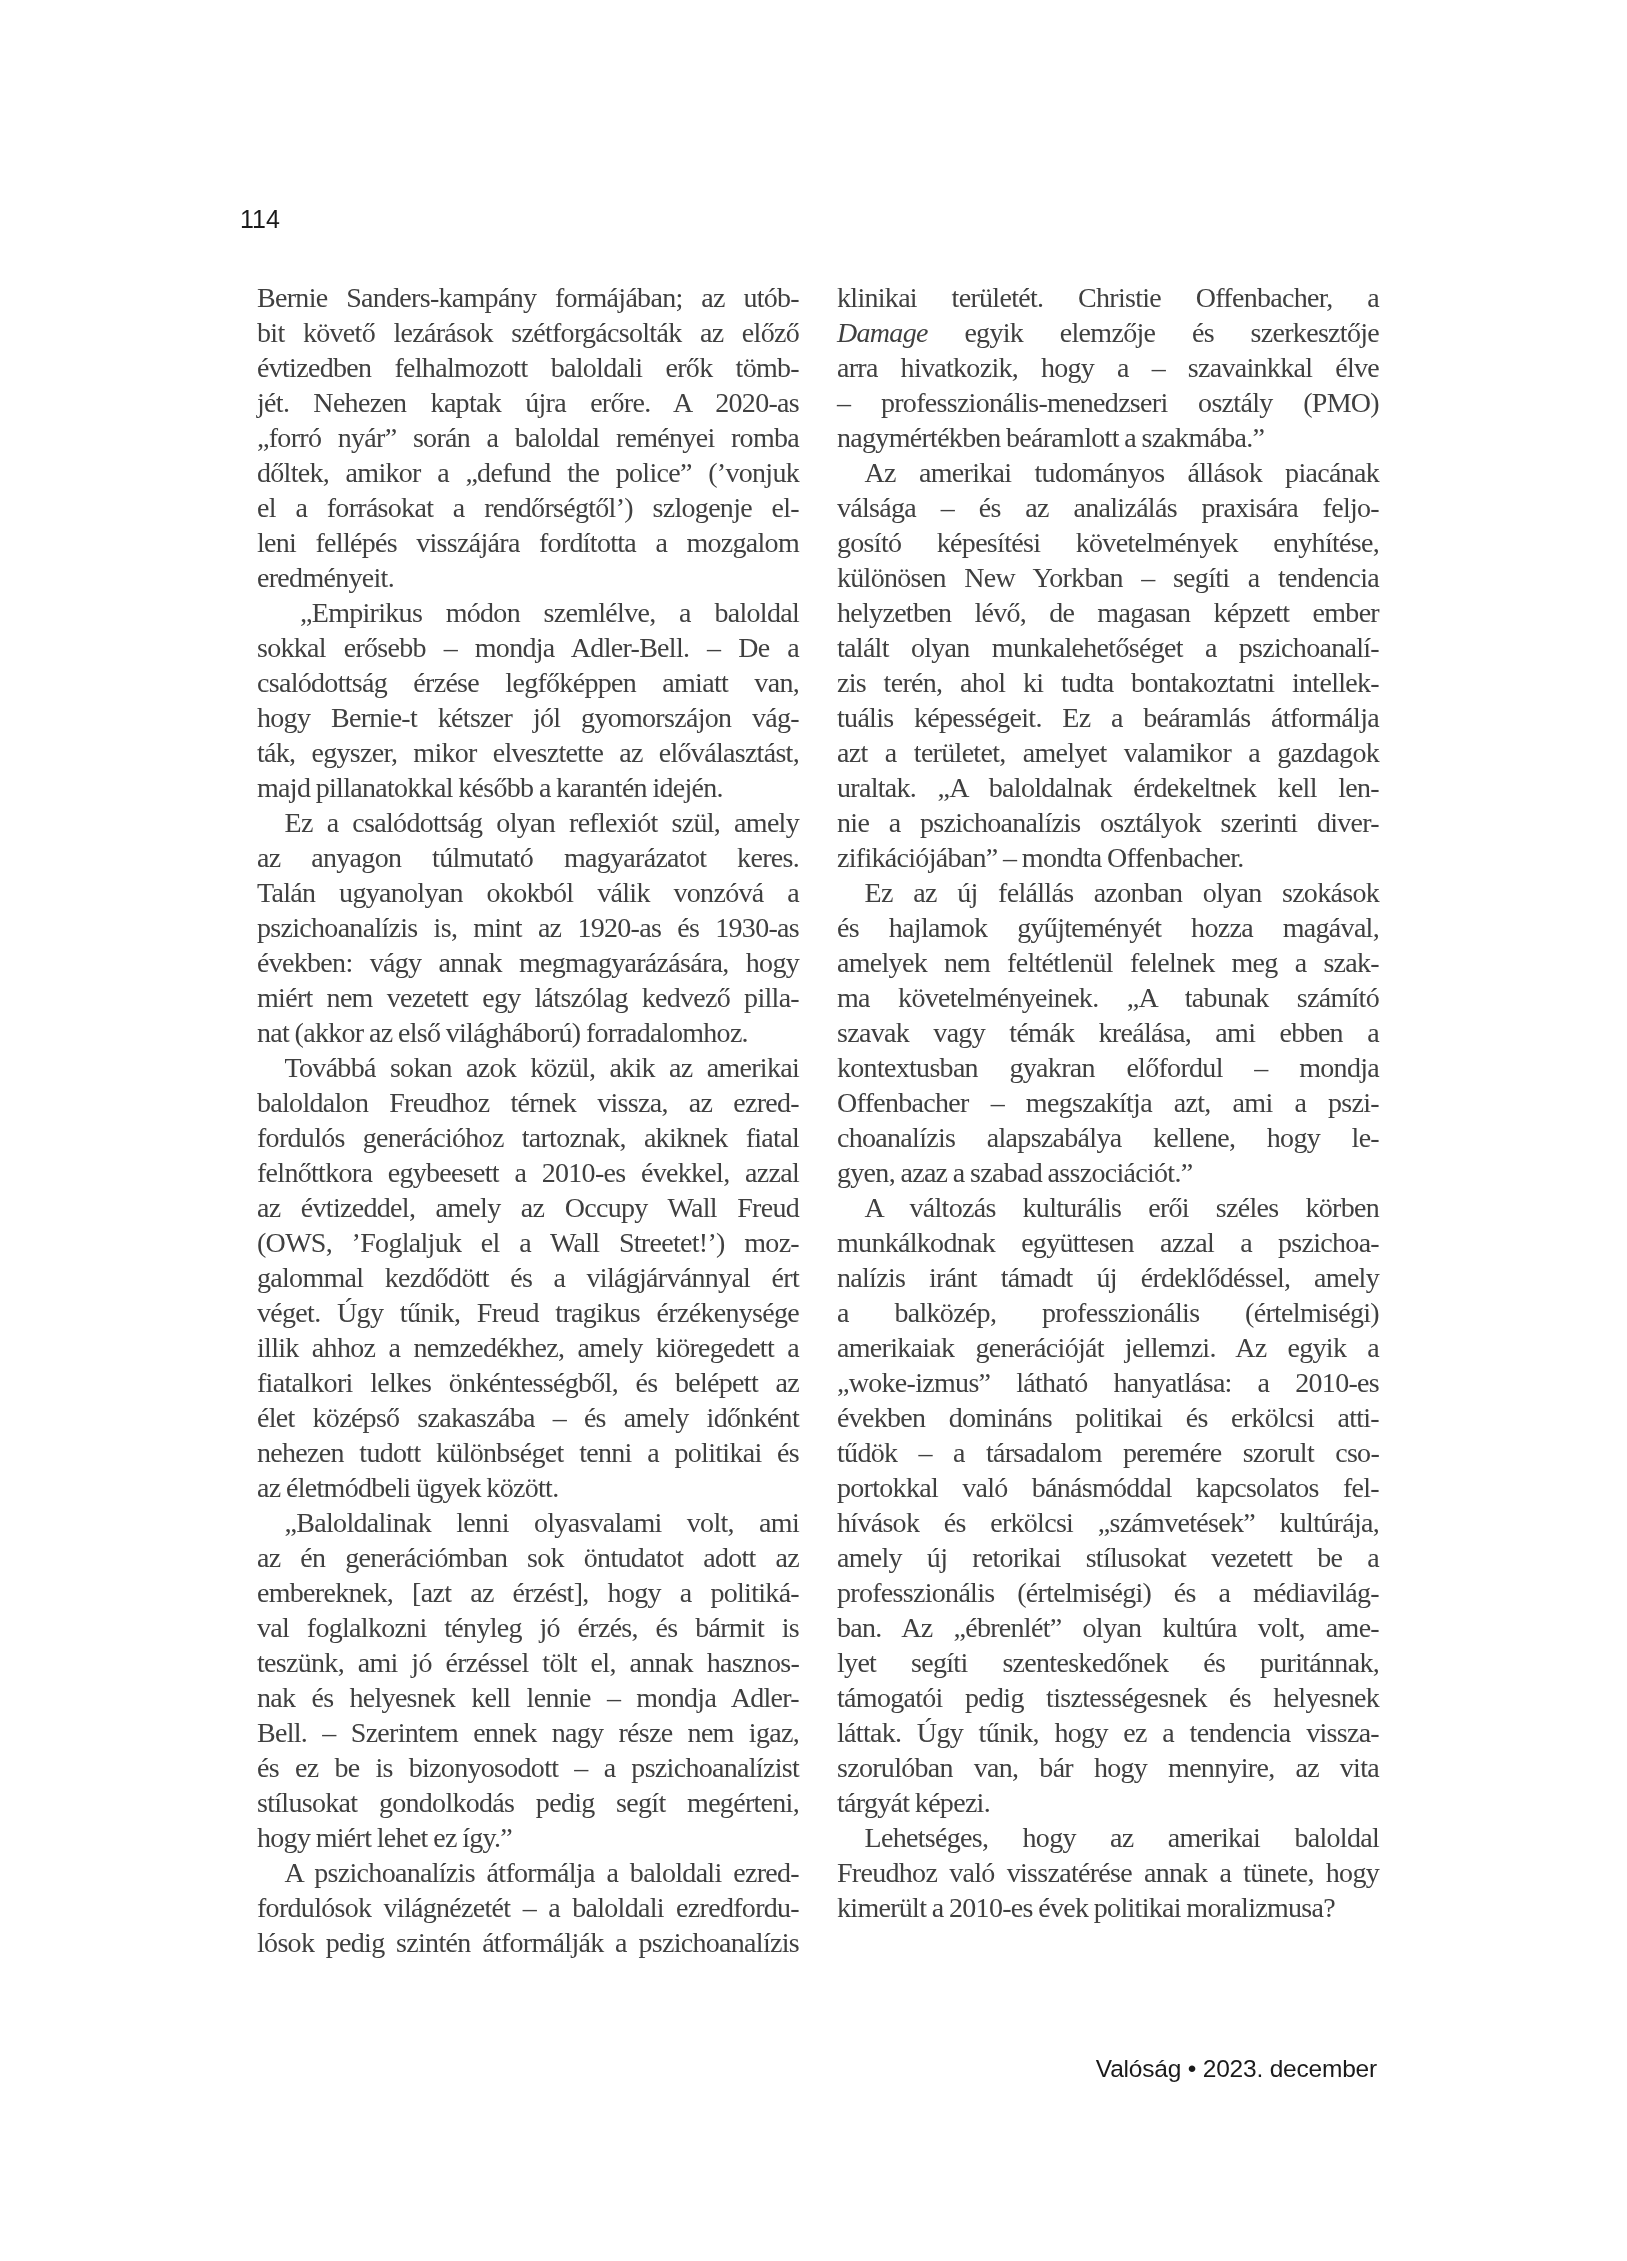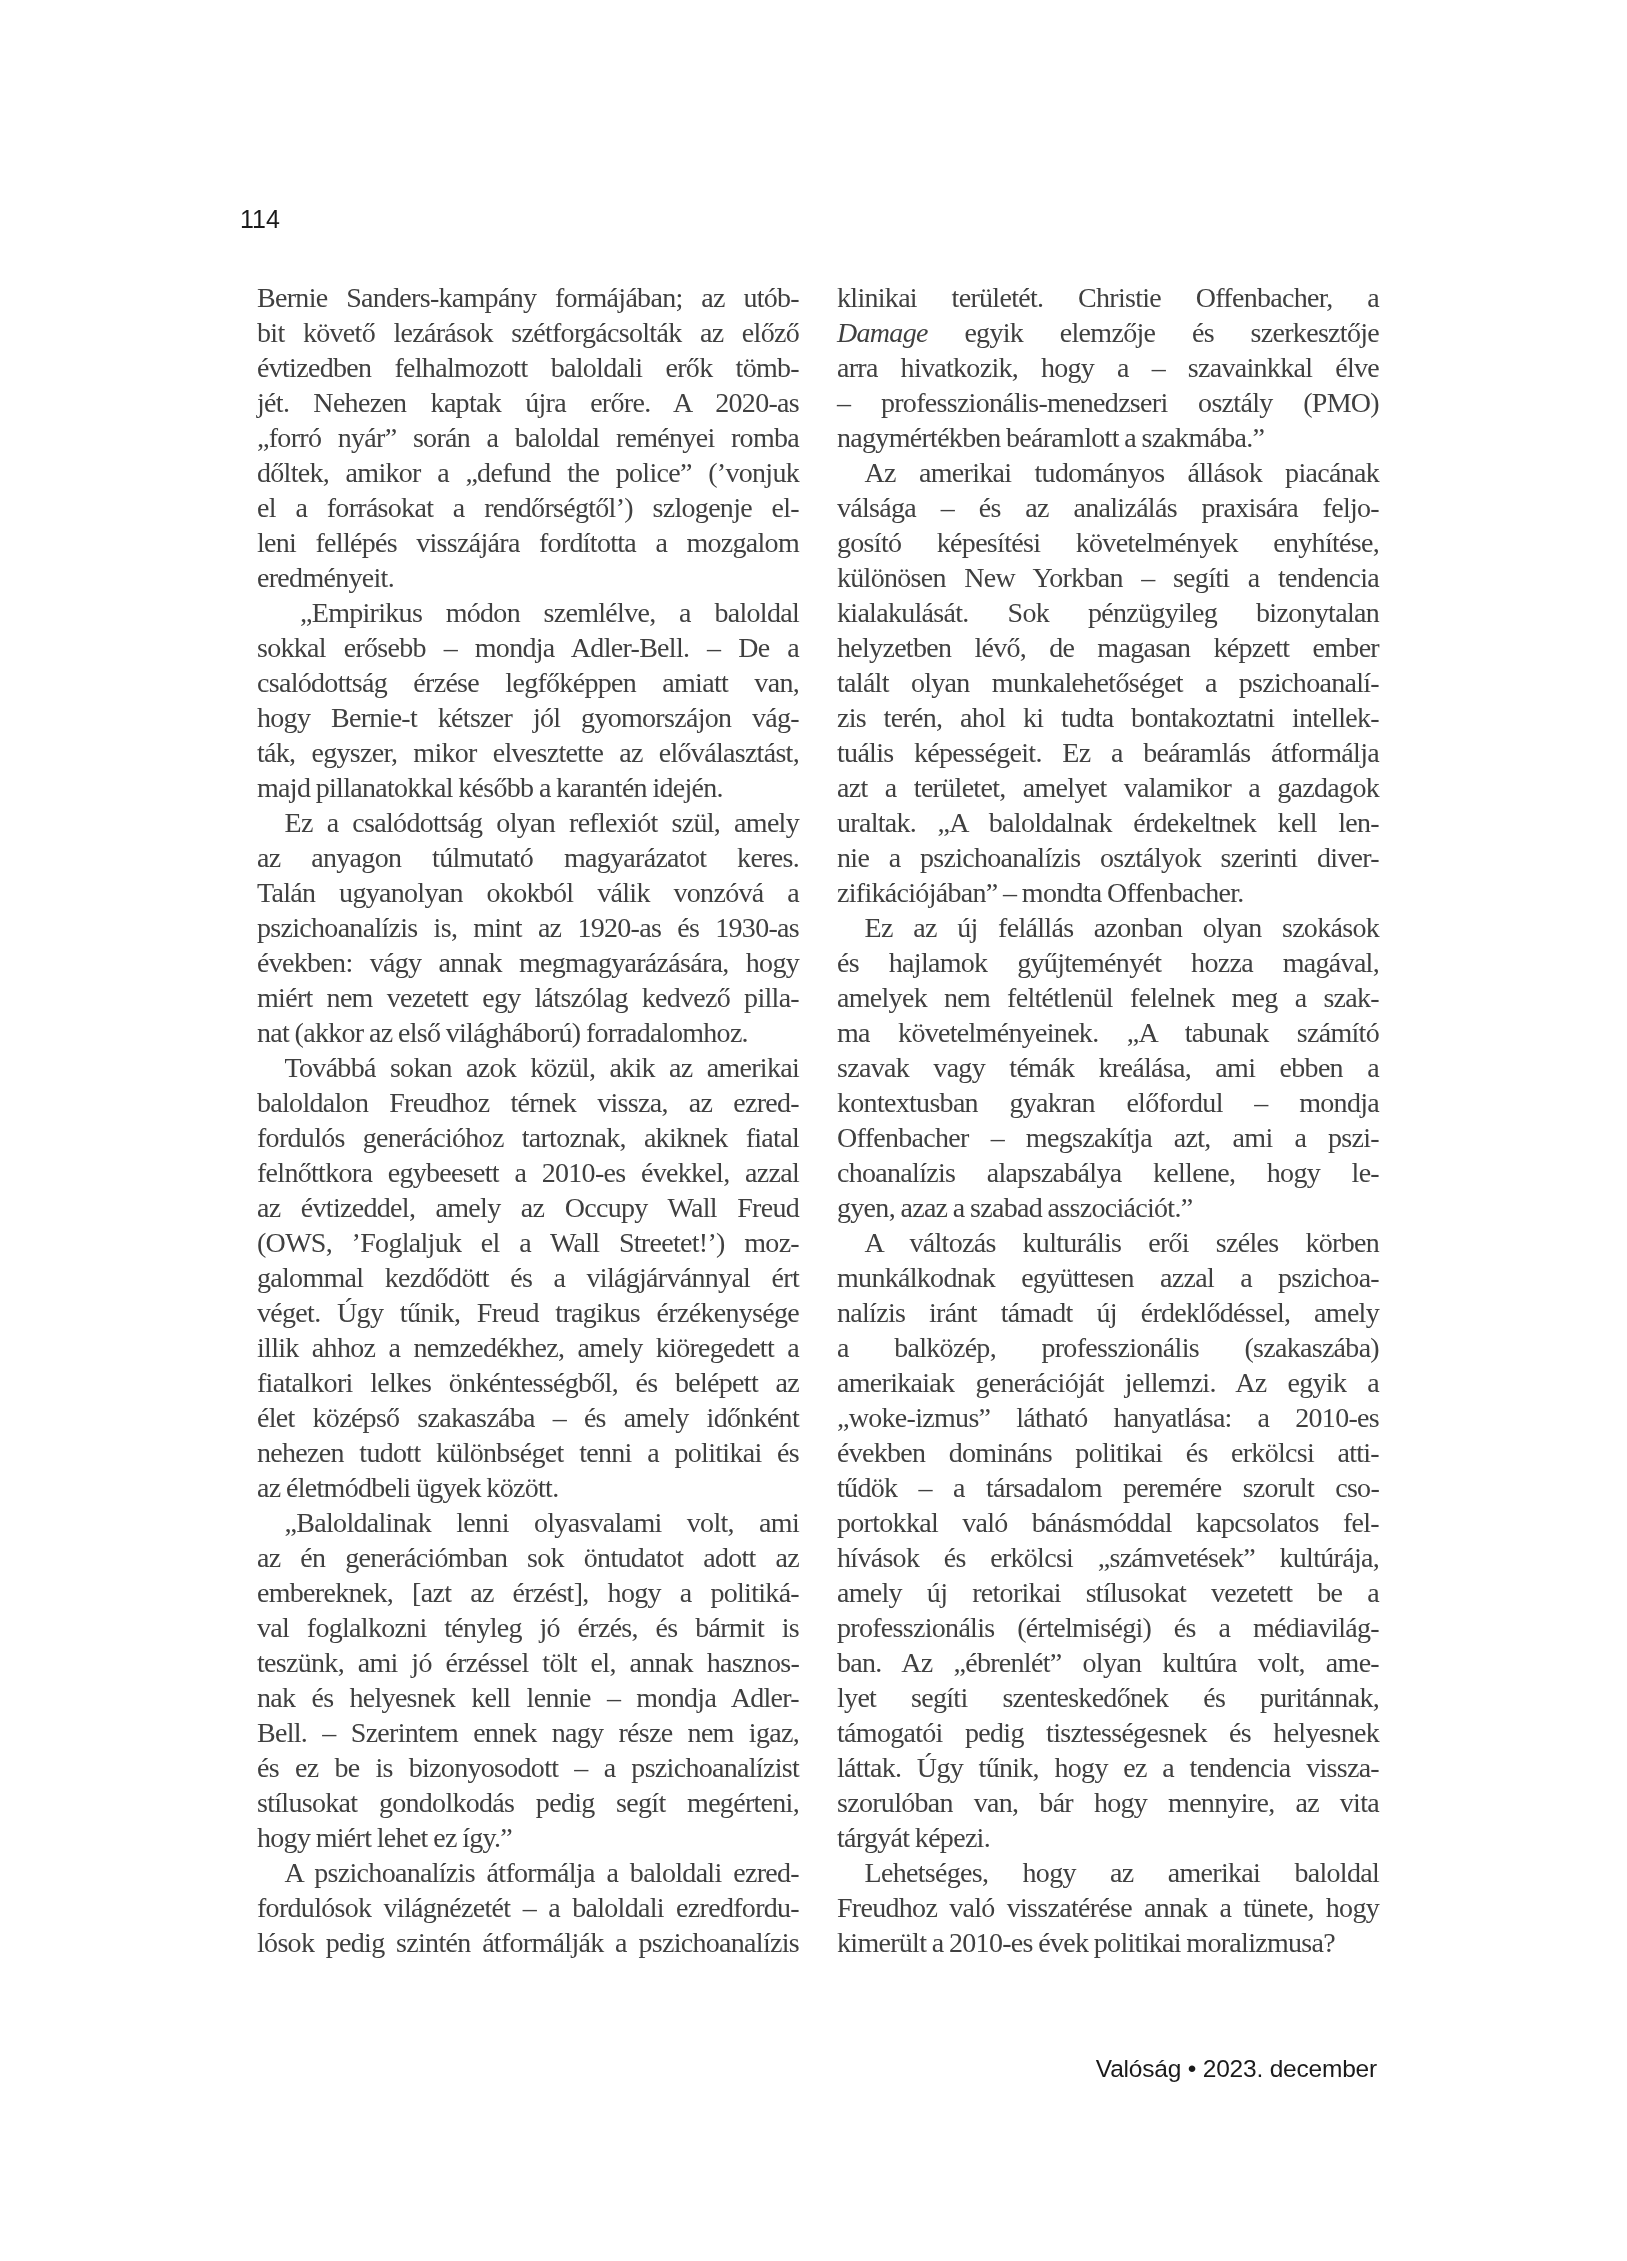--- a/index.html
+++ b/index.html
@@ -88,42 +88,41 @@
 <div class="column col-right">
     <span class="line">klinikai területét. Christie Offenbacher, a</span>
     <span class="line"><i>Damage</i> egyik elemzője és szerkesztője</span>
     <span class="line">arra hivatkozik, hogy a – szavainkkal élve</span>
     <span class="line">– professzionális-menedzseri osztály (PMO)</span>
     <span class="line last">nagymértékben beáramlott a szakmába.”</span>
     <span class="line indent">Az amerikai tudományos állások piacának</span>
     <span class="line">válsága – és az analizálás praxisára feljo-</span>
     <span class="line">gosító képesítési követelmények enyhítése,</span>
     <span class="line">különösen New Yorkban – segíti a tendencia</span>
-    <span class="line">kialakulását. Sok pénzügyileg bizonytalan</span>
     <span class="line">helyzetben lévő, de magasan képzett ember</span>
     <span class="line">talált olyan munkalehetőséget a pszichoanalí-</span>
     <span class="line">zis terén, ahol ki tudta bontakoztatni intellek-</span>
     <span class="line">tuális képességeit. Ez a beáramlás átformálja</span>
     <span class="line">azt a területet, amelyet valamikor a gazdagok</span>
     <span class="line">uraltak. „A baloldalnak érdekeltnek kell len-</span>
     <span class="line">nie a pszichoanalízis osztályok szerinti diver-</span>
     <span class="line last">zifikációjában” – mondta Offenbacher.</span>
     <span class="line indent">Ez az új felállás azonban olyan szokások</span>
     <span class="line">és hajlamok gyűjteményét hozza magával,</span>
     <span class="line">amelyek nem feltétlenül felelnek meg a szak-</span>
     <span class="line">ma követelményeinek. „A tabunak számító</span>
     <span class="line">szavak vagy témák kreálása, ami ebben a</span>
     <span class="line">kontextusban gyakran előfordul – mondja</span>
     <span class="line">Offenbacher – megszakítja azt, ami a pszi-</span>
     <span class="line">choanalízis alapszabálya kellene, hogy le-</span>
     <span class="line last">gyen, azaz a szabad asszociációt.”</span>
     <span class="line indent">A változás kulturális erői széles körben</span>
     <span class="line">munkálkodnak együttesen azzal a pszichoa-</span>
     <span class="line">nalízis iránt támadt új érdeklődéssel, amely</span>
-    <span class="line">a balközép, professzionális (szakaszába)</span>
+    <span class="line">a balközép, professzionális (értelmiségi)</span>
     <span class="line">amerikaiak generációját jellemzi. Az egyik a</span>
     <span class="line">„woke-izmus” látható hanyatlása: a 2010-es</span>
     <span class="line">években domináns politikai és erkölcsi atti-</span>
     <span class="line">tűdök – a társadalom peremére szorult cso-</span>
     <span class="line">portokkal való bánásmóddal kapcsolatos fel-</span>
     <span class="line">hívások és erkölcsi „számvetések” kultúrája,</span>
     <span class="line">amely új retorikai stílusokat vezetett be a</span>
     <span class="line">professzionális (értelmiségi) és a médiavilág-</span>
     <span class="line">ban. Az „ébrenlét” olyan kultúra volt, ame-</span>
     <span class="line">lyet segíti szenteskedőnek és puritánnak,</span>

